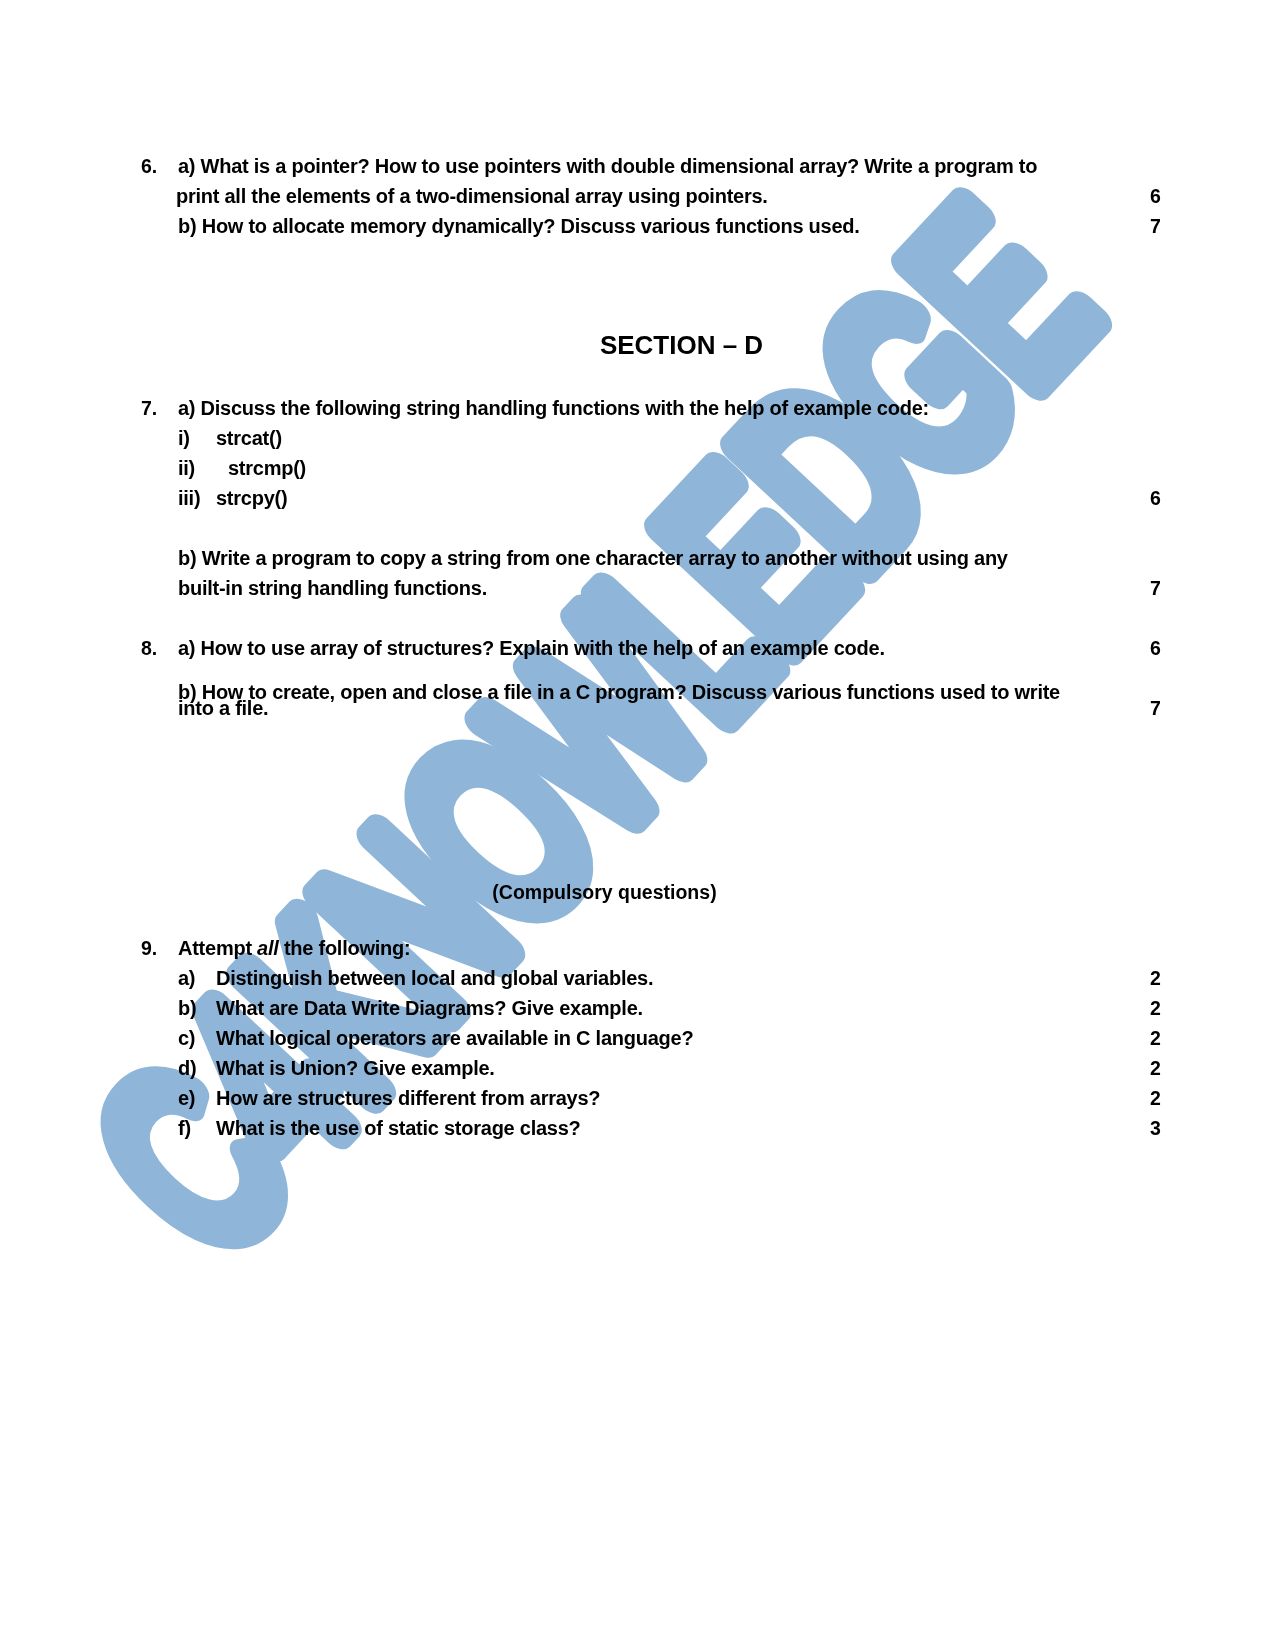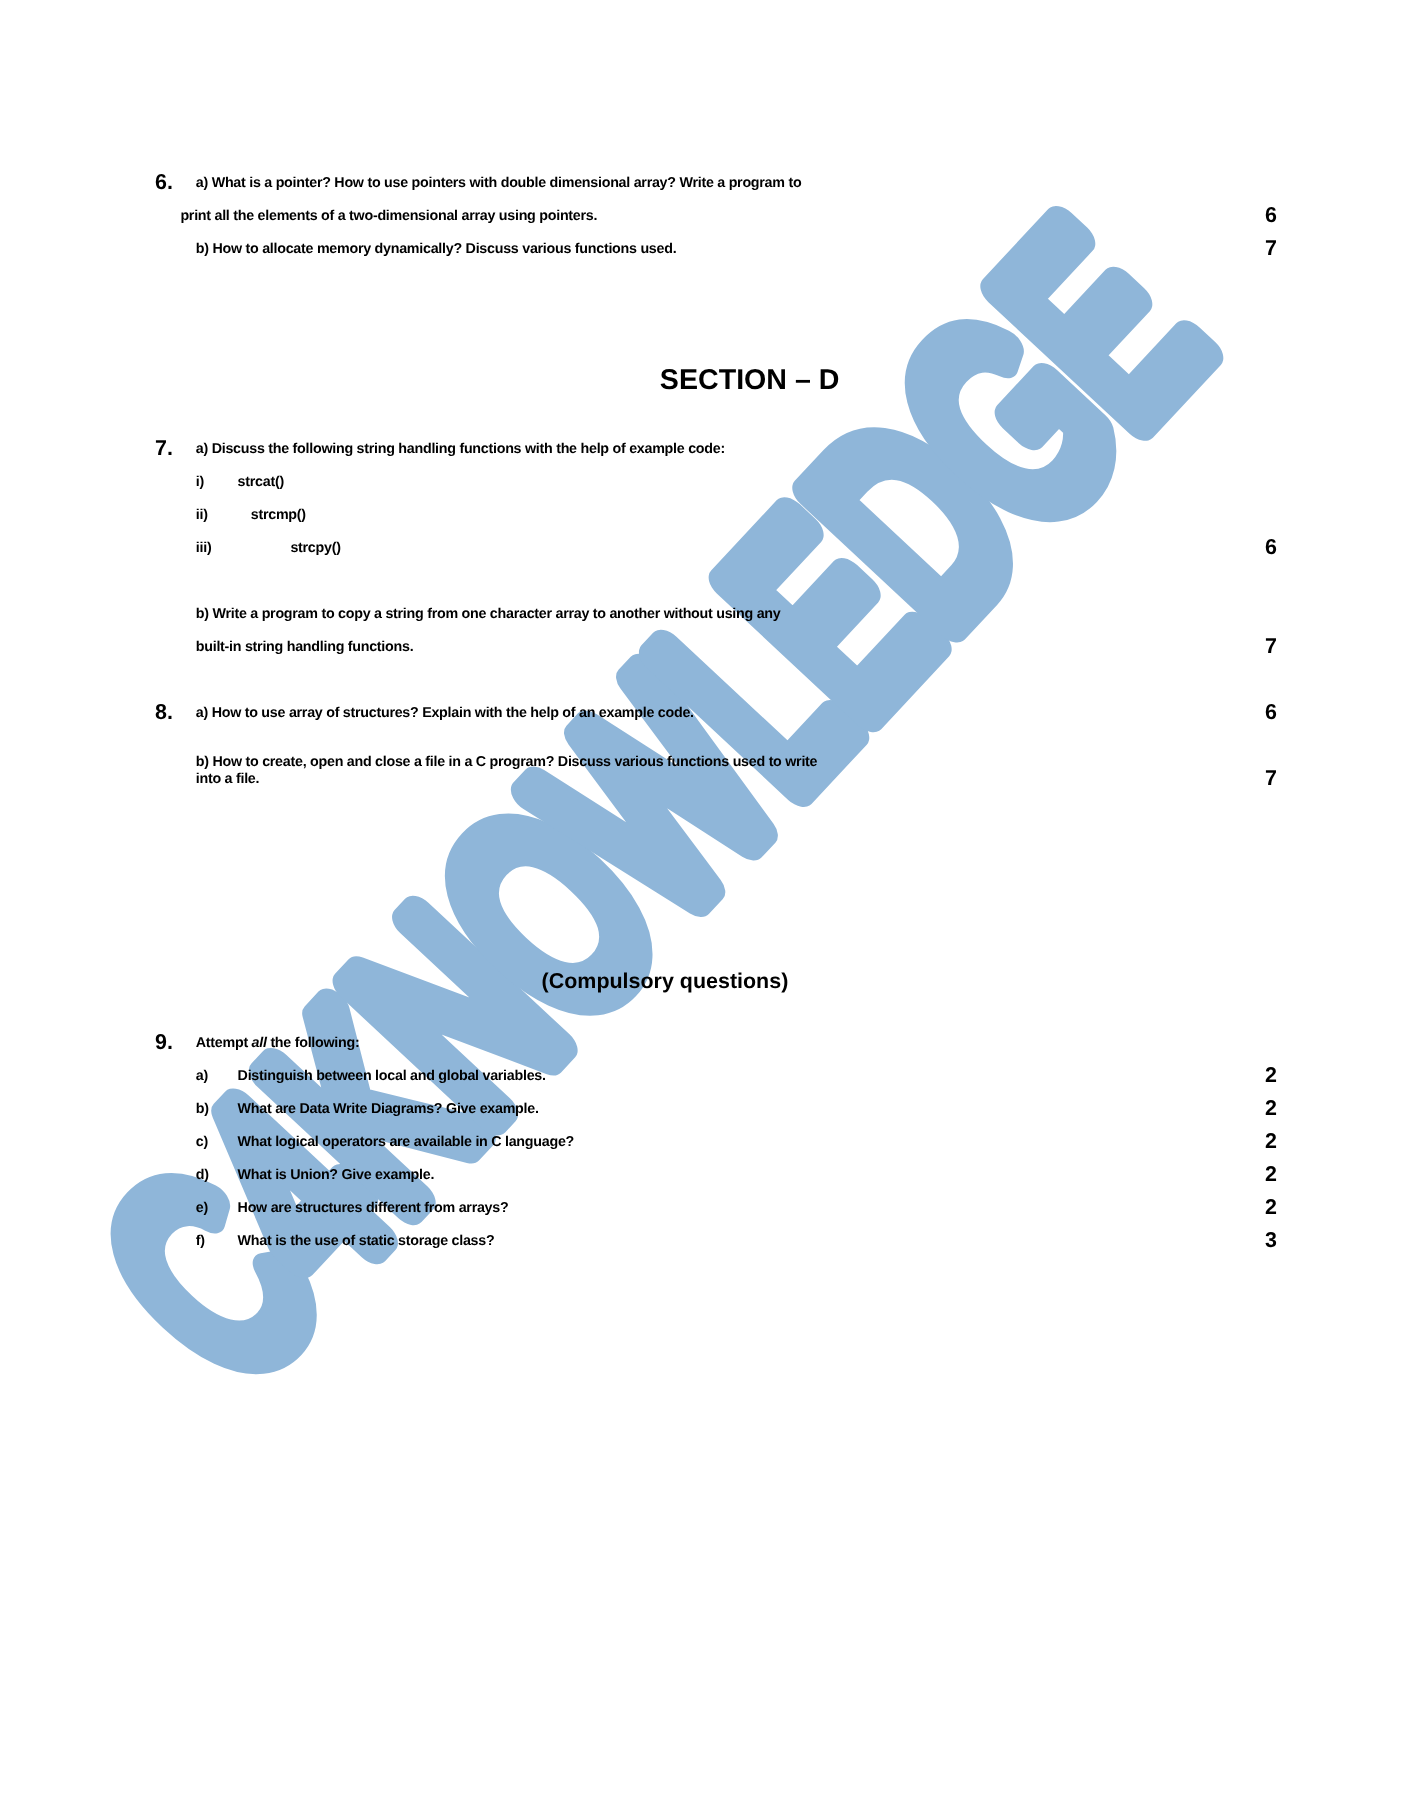--- a/index.html
+++ b/index.html
@@ -1,21 +1,21 @@
 <!DOCTYPE html>
 <html><head>
 <meta charset="utf-8">
 <style>
   html, body { margin: 0; padding: 0; background: #ffffff; }
   body { width: 1275px; height: 1650px; position: relative; overflow: hidden;
          font-family: "Liberation Sans", "DejaVu Sans", sans-serif; color: #000; }
   .page { position: absolute; left: 0; top: 0; width: 1275px; height: 1650px; }
   .watermark { position: absolute; left: 0; top: 0; width: 1275px; height: 1650px; z-index: 0; pointer-events: none; }
   .content { position: absolute; left: 0; top: 0; width: 1275px; height: 1650px; z-index: 1; }
-  .line { position: absolute; font-weight: bold; font-size: 13px; line-height: 24px; white-space: nowrap; letter-spacing: -0.25px; }
+  .line { position: absolute; font-weight: bold; font-size: 20px; line-height: 24px; white-space: nowrap; letter-spacing: -0.25px; }
   .num { position: absolute; font-weight: bold; font-size: 19.5px; line-height: 24px; }
   .mark { position: absolute; left: 1150px; font-weight: bold; font-size: 19.5px; line-height: 24px; }
   .heading { position: absolute; left: 0; width: 1275px; text-align: center; font-weight: bold; font-size: 26px; line-height: 30px; }
   .sub { position: absolute; left: 0; width: 1209px; text-align: center; font-weight: bold; font-size: 19.5px; line-height: 24px; }
   em { font-style: italic; }
 </style>
 </head>
 <body>
 
 <div class="page">
@@ -24,40 +24,40 @@
     <g transform="translate(215,1265) rotate(-47)">
       <text x="0" y="0" font-family="Liberation Sans, sans-serif" font-size="255" font-weight="normal" fill="none" stroke="#8fb6d9" stroke-width="36" stroke-linejoin="round" stroke-linecap="round" textLength="1300" lengthAdjust="spacingAndGlyphs">C4KNOWLEDGE</text>
     </g>
   </svg>
 
   <div class="content">
 
     <div>
       <span class="num" style="left:141px; top:154px;">6.</span>
       <span class="line" style="left:178px; top:154px;">a) What is a pointer? How to use pointers with double dimensional array? Write a program to</span>
-      <span class="line" style="left:164px; top:184px;">print all the elements of a two-dimensional array using pointers.</span>
+      <span class="line" style="left:176px; top:184px;">print all the elements of a two-dimensional array using pointers.</span>
       <span class="mark" style="top:184px;">6</span>
       <span class="line" style="left:178px; top:214px;">b) How to allocate memory dynamically? Discuss various functions used.</span>
       <span class="mark" style="top:214px;">7</span>
     </div>
 
     <div class="heading" style="top:330px;padding-left:44px;">SECTION – D</div>
 
     <div>
       <span class="num" style="left:141px; top:396px;">7.</span>
       <span class="line" style="left:178px; top:396px;">a) Discuss the following string handling functions with the help of example code:</span>
 
       <span class="line" style="left:178px; top:426px;">i)</span>
       <span class="line" style="left:216px; top:426px;">strcat()</span>
 
       <span class="line" style="left:178px; top:456px;">ii)</span>
       <span class="line" style="left:228px; top:456px;">strcmp()</span>
 
       <span class="line" style="left:178px; top:486px;">iii)</span>
-      <span class="line" style="left:216px; top:486px;margin-left:48px;">strcpy()</span>
+      <span class="line" style="left:216px; top:486px;">strcpy()</span>
       <span class="mark" style="top:486px;">6</span>
 
       <span class="line" style="left:178px; top:546px;">b) Write a program to copy a string from one character array to another without using any</span>
       <span class="line" style="left:178px; top:576px;">built-in string handling functions.</span>
       <span class="mark" style="top:576px;">7</span>
     </div>
 
     <div>
       <span class="num" style="left:141px; top:636px;">8.</span>
       <span class="line" style="left:178px; top:636px;">a) How to use array of structures? Explain with the help of an example code.</span>

